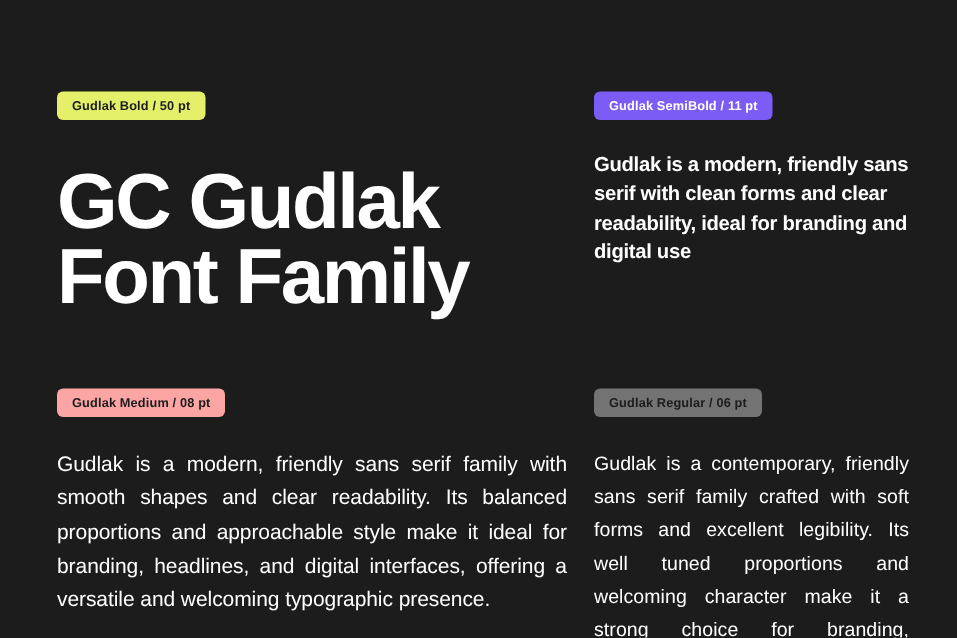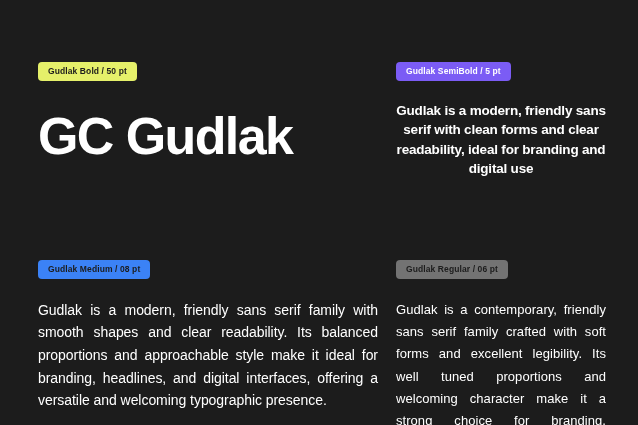--- a/index.html
+++ b/index.html
@@ -29,21 +29,21 @@
     font-size: 8.5px;
     font-weight: 700;
     letter-spacing: 0.1px;
     padding: 5px 10px 5px 10px;
     color: #1c1c1c;
     white-space: nowrap;
     line-height: 1;
   }
   .tag-lime   { background: #e5f06a; }
   .tag-violet { background: #7b5cf5; color: #ffffff; }
-  .tag-pink   { background: #3b82f6; }
+  .tag-pink   { background: #fca5a5; }
   .tag-yellow { background: #737373; }
 
   
   .block { position: absolute; }
 
   #block-bold   { left: 38px;  top: 60px;  width: 340px; }
   #block-semi   { left: 396px; top: 60px;  width: 210px; }
   #block-medium { left: 38px;  top: 258px; width: 340px; }
   #block-regular{ left: 396px; top: 258px; width: 210px; }
 
@@ -57,21 +57,20 @@
   }
   .display .line { display: block; }
 
   .semi-text {
     margin: 20px 0 0 0;
     font-size: 13.5px;
     font-weight: 600;
     line-height: 1.45;
     letter-spacing: -0.2px;
     color: #ffffff;
-    text-align: center;
   }
 
   .medium-text {
     margin: 20px 0 0 0;
     font-size: 14px;
     font-weight: 500;
     line-height: 1.62;
     letter-spacing: -0.05px;
     color: #ffffff;
     text-align: justify;
@@ -89,25 +88,26 @@
 </style>
 </head>
 <body>
 
 <div class="canvas">
 
   <div class="block" id="block-bold">
     <span class="tag tag-lime">Gudlak Bold / 50 pt</span>
     <div class="display">
       <span class="line">GC Gudlak</span>
+      <span class="line">Font Family</span>
     </div>
   </div>
 
   <div class="block" id="block-semi">
-    <span class="tag tag-violet">Gudlak SemiBold / 5 pt</span>
+    <span class="tag tag-violet">Gudlak SemiBold / 11 pt</span>
     <p class="semi-text">Gudlak is a modern, friendly sans serif with clean forms and clear readability, ideal for branding and digital use</p>
   </div>
 
   <div class="block" id="block-medium">
     <span class="tag tag-pink">Gudlak Medium / 08 pt</span>
     <p class="medium-text">Gudlak is a modern, friendly sans serif family with smooth shapes and clear readability. Its balanced proportions and approachable style make it ideal for branding, headlines, and digital interfaces, offering a versatile and welcoming typographic presence.</p>
   </div>
 
   <div class="block" id="block-regular">
     <span class="tag tag-yellow">Gudlak Regular / 06 pt</span>

